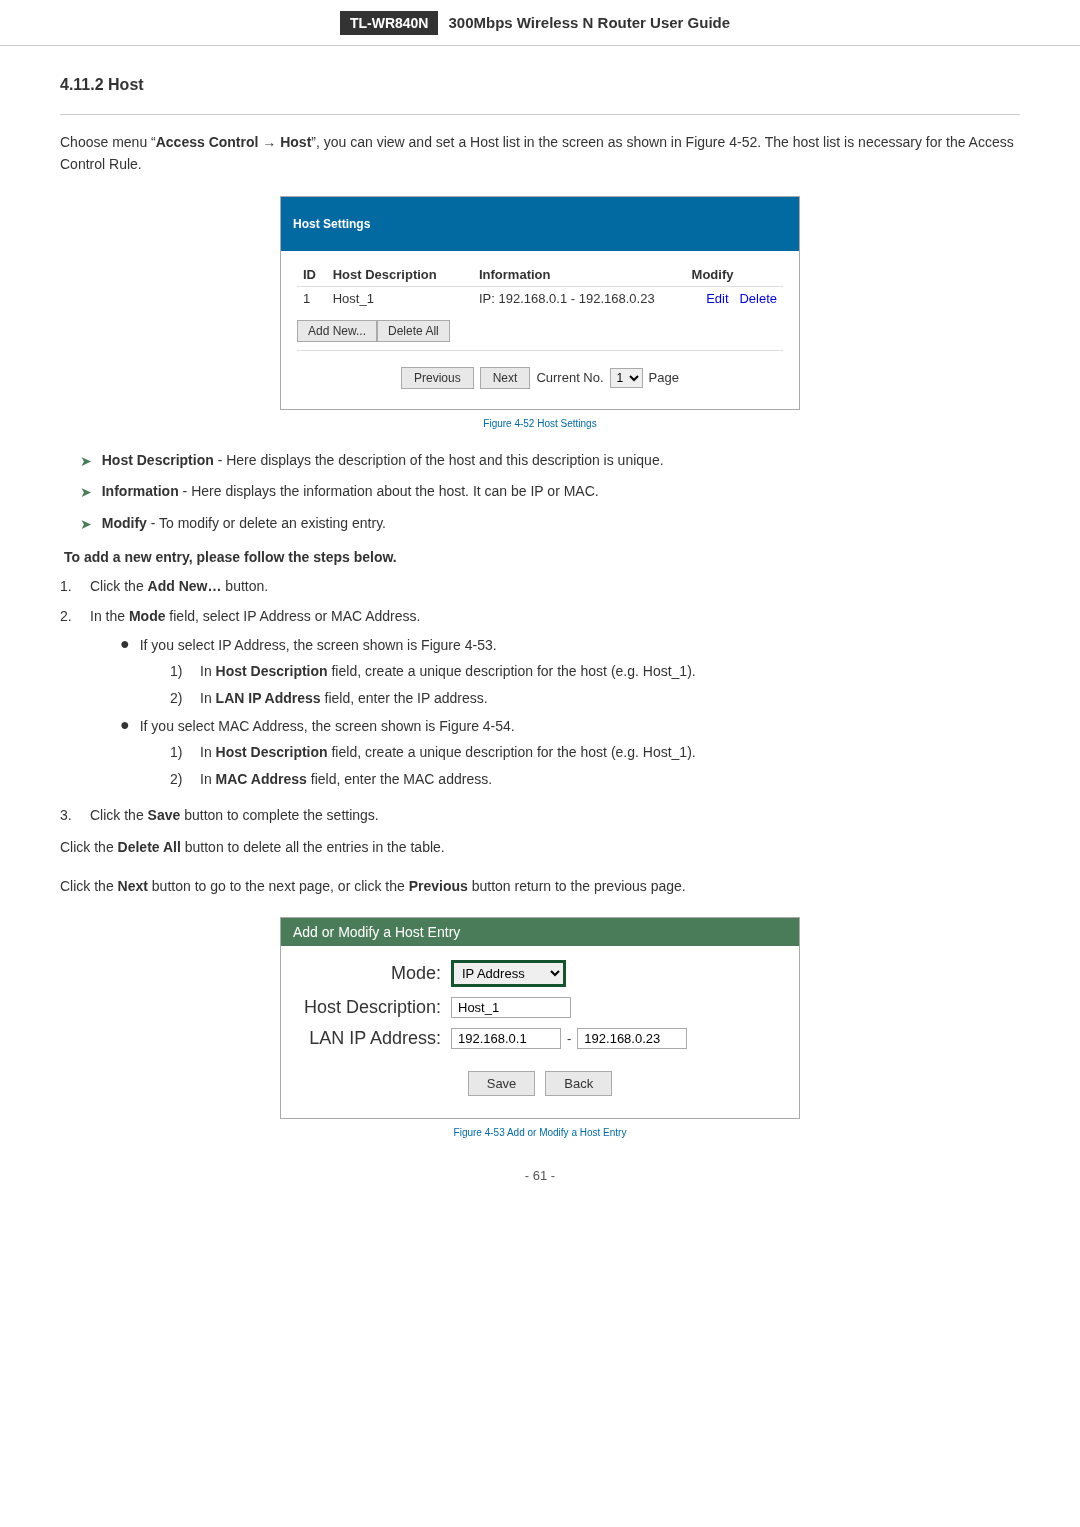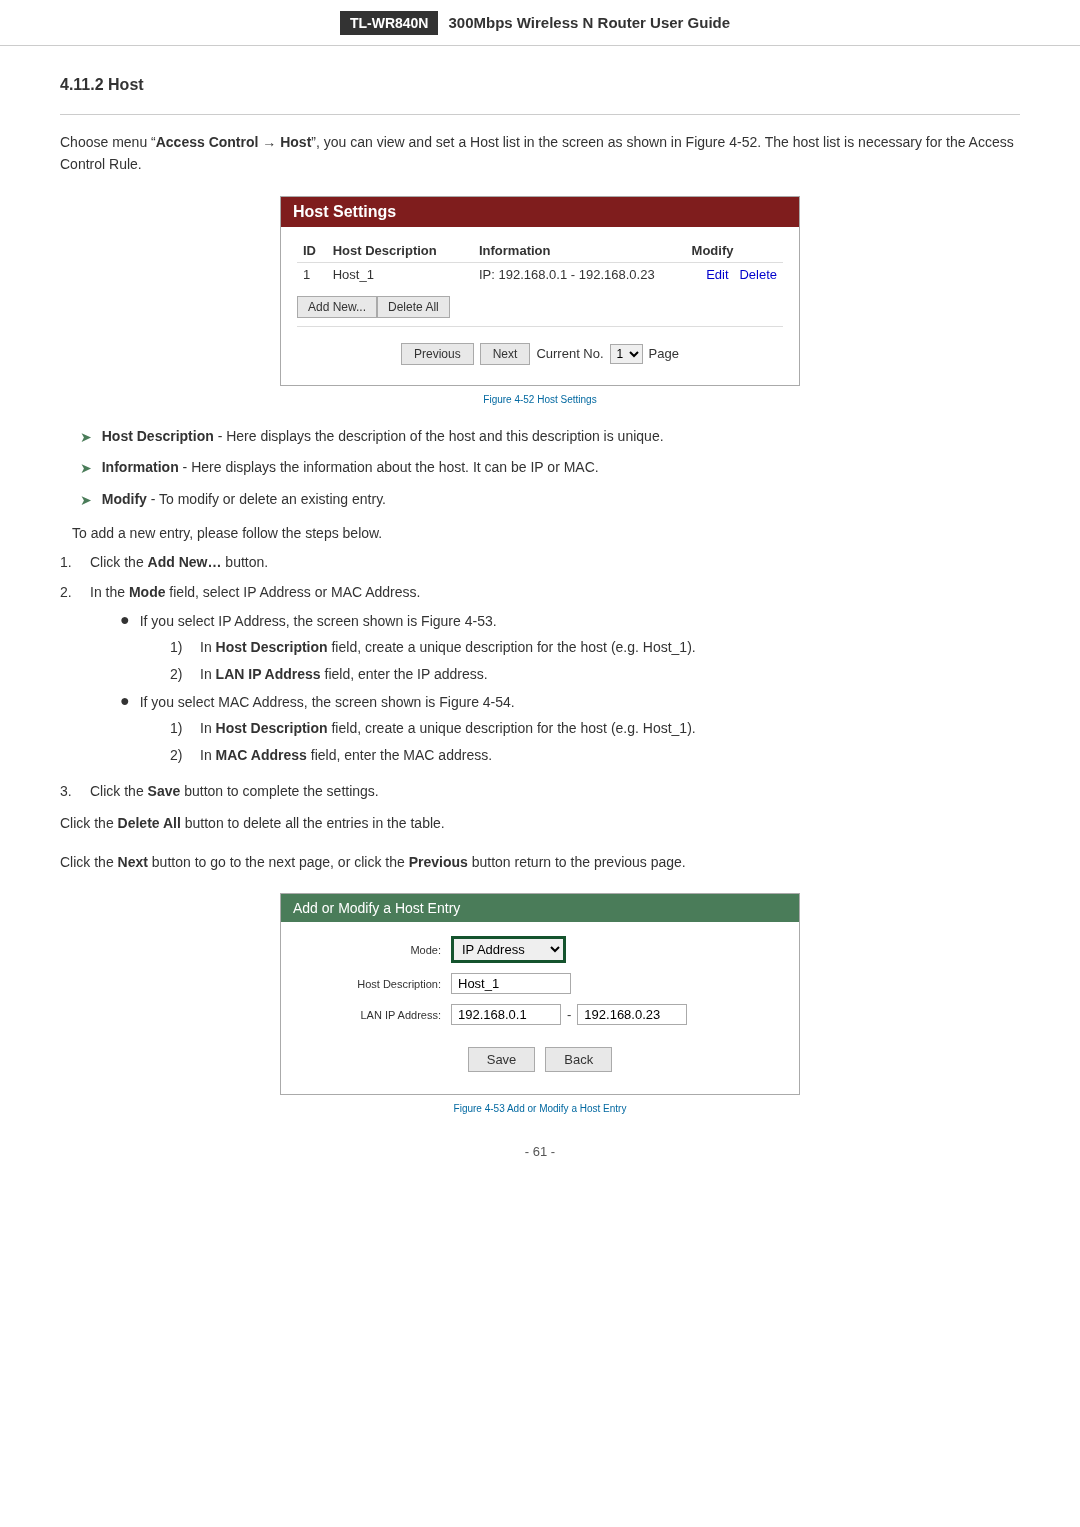--- a/index.html
+++ b/index.html
@@ -64,25 +64,25 @@
       margin: 20px auto;
     }
 
     .settings-box {
       border: 1px solid #aaa;
       width: 520px;
       background: #fff;
     }
 
     .settings-box-header {
-      background: #7f1d1d;
+      background: #0369a1;
       color: #fff;
       font-weight: bold;
-      padding: 6px 12px;
-      font-size: 16px;
+      padding: 20px 12px;
+      font-size: 12px;
     }
 
     .settings-box-body {
       padding: 12px 16px;
     }
 
     .settings-table {
       width: 100%;
       border-collapse: collapse;
       margin-bottom: 10px;
@@ -219,22 +219,22 @@
       margin-bottom: 4px;
       line-height: 1.6;
     }
 
     .sub-num-label {
       min-width: 30px;
     }
 
     
     .bold-heading {
-      font-weight: normal;
-      margin: 14px 0 10px 12px;
+      font-weight: bold;
+      margin: 14px 0 10px 4px;
     }
 
     
     .modify-box {
       border: 1px solid #aaa;
       width: 520px;
       background: #fff;
     }
 
     .modify-box-header {
@@ -252,21 +252,21 @@
     .form-row {
       display: flex;
       align-items: center;
       margin-bottom: 10px;
     }
 
     .form-label {
       text-align: right;
       width: 140px;
       margin-right: 10px;
-      font-size: 11px;
+      font-size: 18px;
       color: #333;
     }
 
     .form-input {
       border: 1px solid #aaa;
       padding: 2px 6px;
       font-size: 13px;
     }
 
     .form-select {

